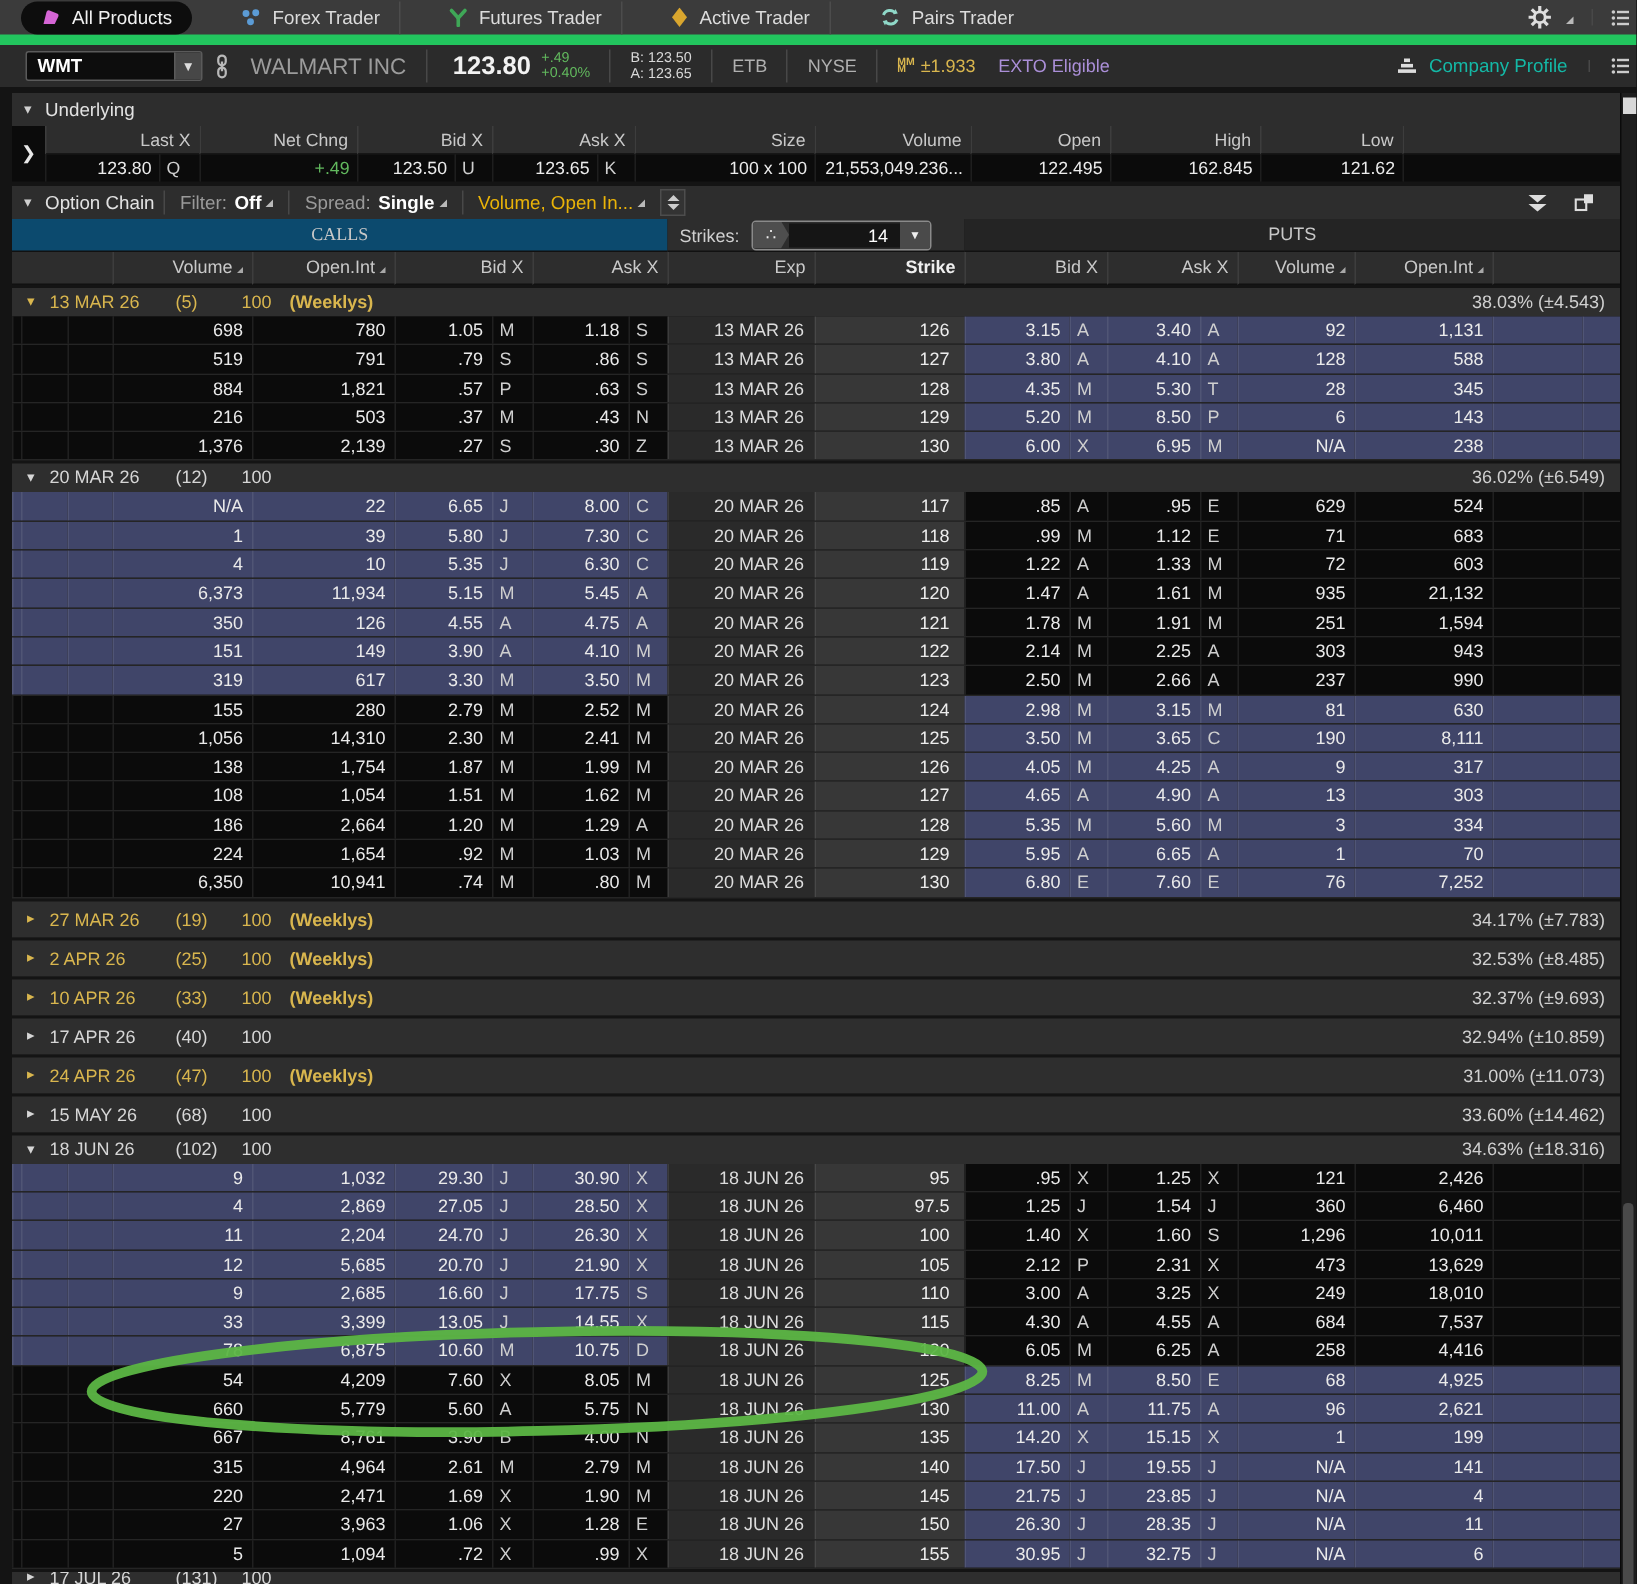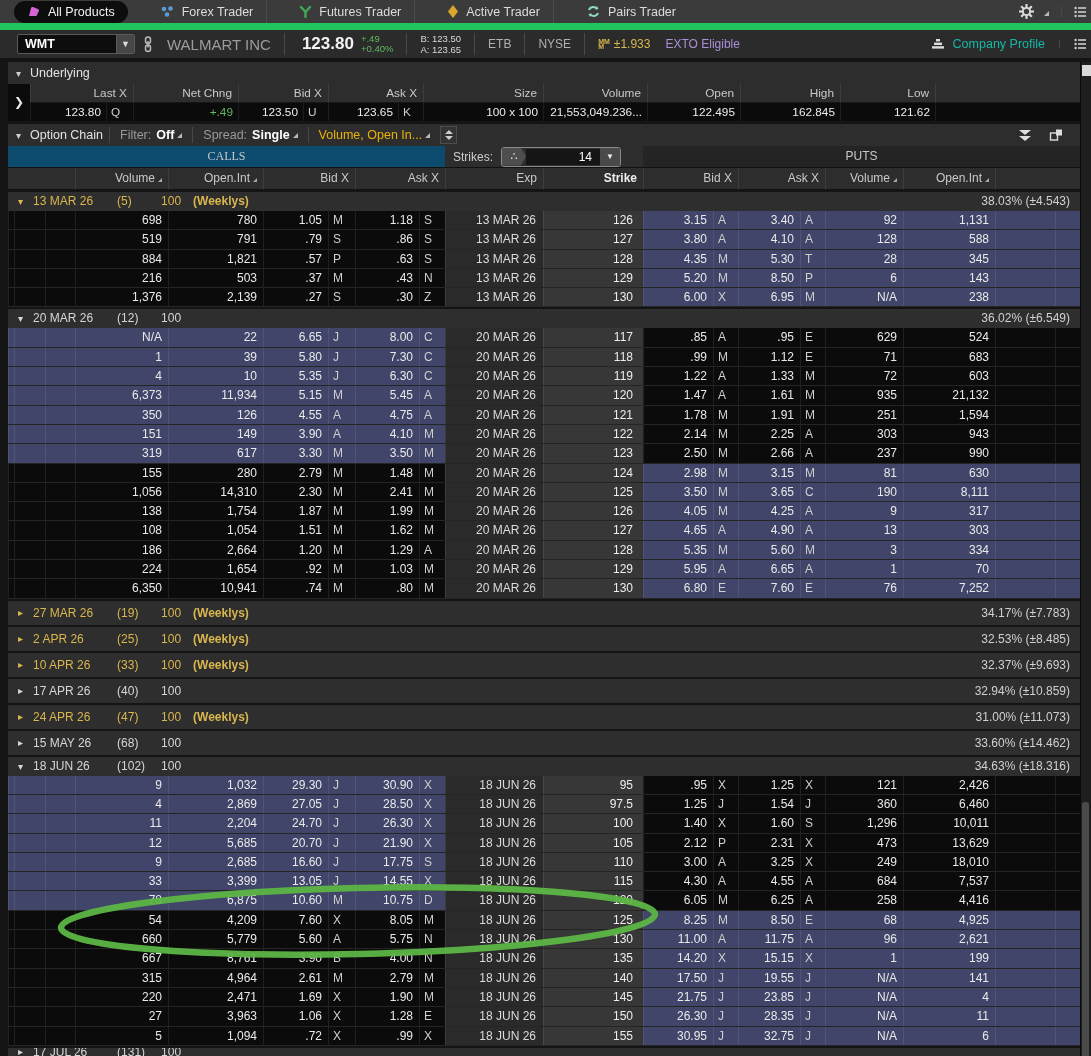--- a/index.html
+++ b/index.html
@@ -617,21 +617,21 @@
         <div class="side"></div>
       </div>
       <div class="ocgrid oc-row">
         <div class="side"></div>
         <div class="side"></div>
         <div class="side"></div>
         <div class="num side">155</div>
         <div class="num side">280</div>
         <div class="num side">2.79</div>
         <div class="ltr side">M</div>
-        <div class="num side">1.48</div>
+        <div class="num side">2.52</div>
         <div class="ltr side">M</div>
         <div class="expc">20 MAR 26</div>
         <div class="stkc">124</div>
         <div class="num side itm">2.98</div>
         <div class="ltr side itm">M</div>
         <div class="num side itm">3.15</div>
         <div class="ltr side itm">M</div>
         <div class="num side itm">81</div>
         <div class="num side itm">630</div>
         <div class="side itm"></div>

